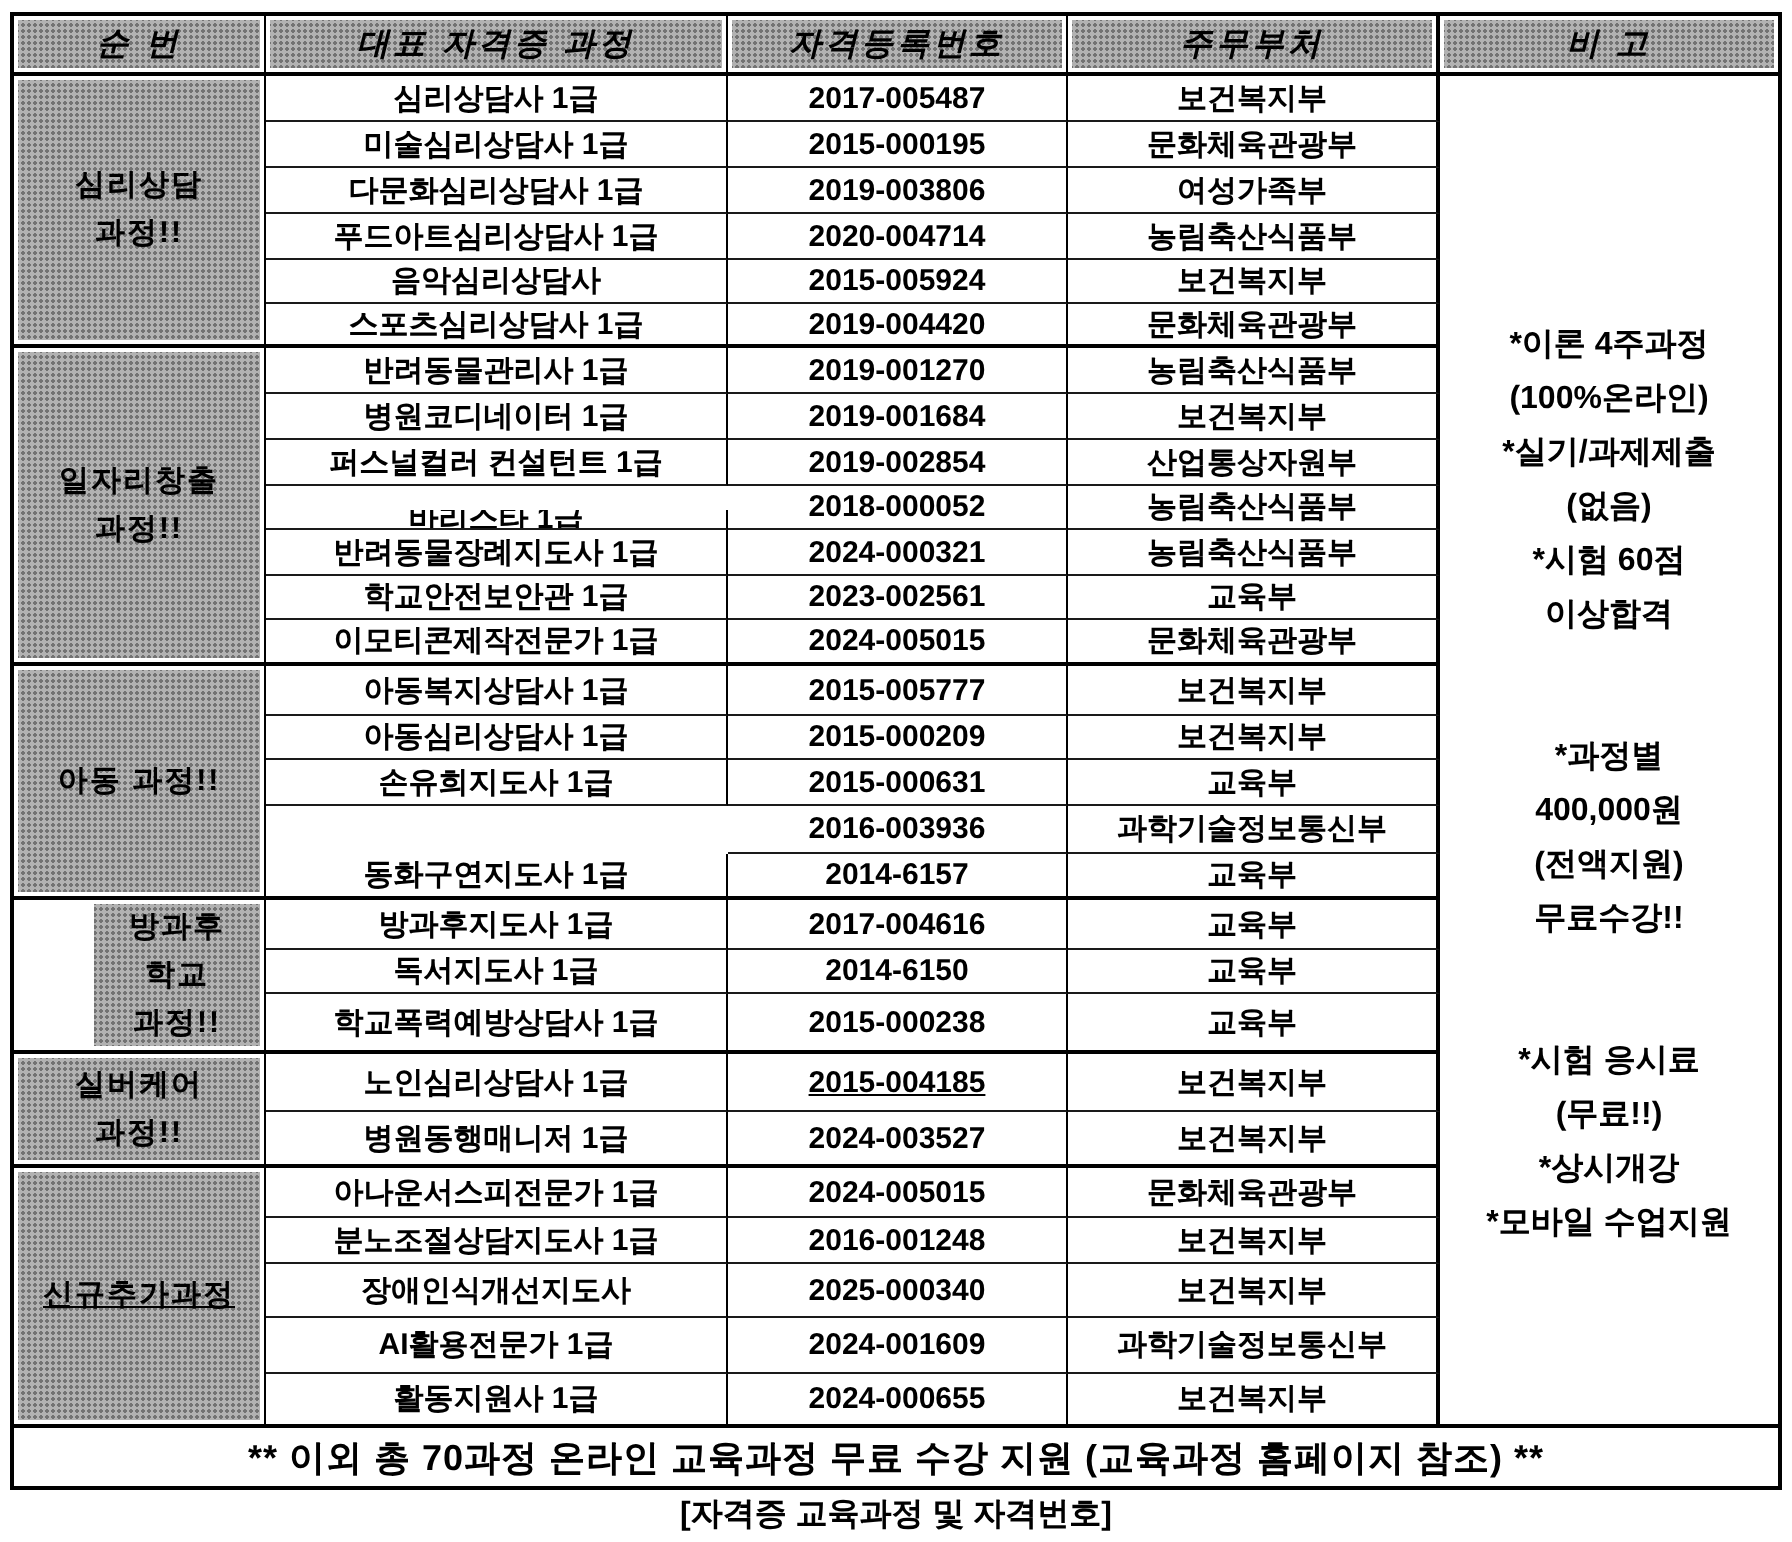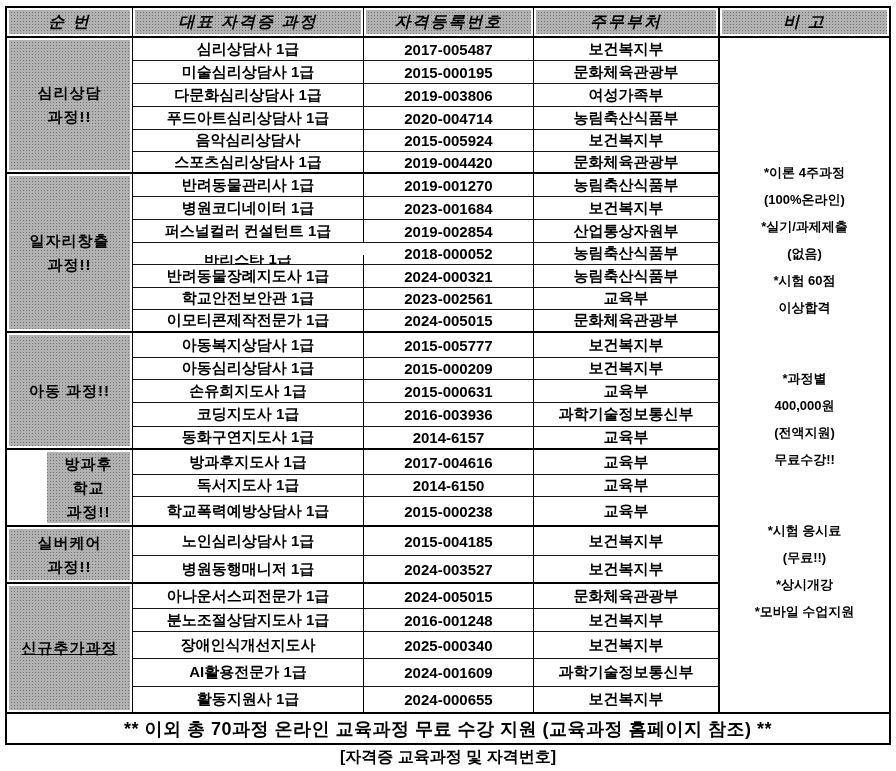--- a/index.html
+++ b/index.html
@@ -43,21 +43,21 @@
   }
   .gend{border-bottom:2px solid #000;}
   .group-label{flex-direction:column;line-height:24px;letter-spacing:1px;}
   .remarks{
     flex-direction:column;justify-content:flex-start;
     padding-top:125px;
     border-bottom:2px solid #000;
     line-height:20px;
   }
   .rblock{display:flex;flex-direction:column;margin-bottom:44px;}
-  .rline{margin-bottom:7px;font-size:13px;font-weight:bold;text-align:center;}
+  .rline{margin-bottom:7px;font-size:16px;font-weight:bold;text-align:center;}
   .banner{
     grid-column:1 / span 5;
     border-right:none;border-bottom:none;
     font-size:18px;letter-spacing:0.5px;
   }
   .caption{
     position:absolute;left:0;right:0;top:747px;
     text-align:center;font-weight:bold;font-size:16px;
   }
 </style>
@@ -94,21 +94,21 @@
       <div class="cell c3 gend" style="grid-area: 7 / 3;">2019-004420</div>
       <div class="cell c4 gend" style="grid-area: 7 / 4;">문화체육관광부</div>
       <div class="cell gray group-label gend c1" style="grid-area: 8 / 1 / span 7;">
         <span>일자리창출</span>
         <span>과정!!</span>
       </div>
       <div class="cell c2" style="grid-area: 8 / 2;">반려동물관리사 1급</div>
       <div class="cell c3" style="grid-area: 8 / 3;">2019-001270</div>
       <div class="cell c4" style="grid-area: 8 / 4;">농림축산식품부</div>
       <div class="cell c2" style="grid-area: 9 / 2;">병원코디네이터 1급</div>
-      <div class="cell c3" style="grid-area: 9 / 3;">2023-001684</div>
+      <div class="cell c3" style="grid-area: 9 / 3;">2019-001684</div>
       <div class="cell c4" style="grid-area: 9 / 4;">보건복지부</div>
       <div class="cell c2" style="grid-area: 10 / 2;">퍼스널컬러 컨설턴트 1급</div>
       <div class="cell c3" style="grid-area: 10 / 3;">2019-002854</div>
       <div class="cell c4" style="grid-area: 10 / 4;">산업통상자원부</div>
       <div class="cell c2" style="grid-area: 11 / 2; margin-top: 12px;">바리스타 1급</div>
       <div class="cell c3" style="grid-area: 11 / 3;">2018-000052</div>
       <div class="cell c4" style="grid-area: 11 / 4;">농림축산식품부</div>
       <div class="cell c2" style="grid-area: 12 / 2;">반려동물장례지도사 1급</div>
       <div class="cell c3" style="grid-area: 12 / 3;">2024-000321</div>
       <div class="cell c4" style="grid-area: 12 / 4;">농림축산식품부</div>
@@ -123,21 +123,20 @@
       </div>
       <div class="cell c2" style="grid-area: 15 / 2;">아동복지상담사 1급</div>
       <div class="cell c3" style="grid-area: 15 / 3;">2015-005777</div>
       <div class="cell c4" style="grid-area: 15 / 4;">보건복지부</div>
       <div class="cell c2" style="grid-area: 16 / 2;">아동심리상담사 1급</div>
       <div class="cell c3" style="grid-area: 16 / 3;">2015-000209</div>
       <div class="cell c4" style="grid-area: 16 / 4;">보건복지부</div>
       <div class="cell c2" style="grid-area: 17 / 2;">손유희지도사 1급</div>
       <div class="cell c3" style="grid-area: 17 / 3;">2015-000631</div>
       <div class="cell c4" style="grid-area: 17 / 4;">교육부</div>
-      <div class="cell c2" style="grid-area: 18 / 2;">코딩지도사 1급</div>
       <div class="cell c3" style="grid-area: 18 / 3;">2016-003936</div>
       <div class="cell c4" style="grid-area: 18 / 4;">과학기술정보통신부</div>
       <div class="cell c2 gend" style="grid-area: 19 / 2;">동화구연지도사 1급</div>
       <div class="cell c3 gend" style="grid-area: 19 / 3;">2014-6157</div>
       <div class="cell c4 gend" style="grid-area: 19 / 4;">교육부</div>
       <div class="cell gray group-label gend c1" style="grid-area: 20 / 1 / span 3; padding-left: 40px;">
         <span>방과후</span>
         <span>학교</span>
         <span>과정!!</span>
       </div>
@@ -148,21 +147,21 @@
       <div class="cell c3" style="grid-area: 21 / 3;">2014-6150</div>
       <div class="cell c4" style="grid-area: 21 / 4;">교육부</div>
       <div class="cell c2 gend" style="grid-area: 22 / 2;">학교폭력예방상담사 1급</div>
       <div class="cell c3 gend" style="grid-area: 22 / 3;">2015-000238</div>
       <div class="cell c4 gend" style="grid-area: 22 / 4;">교육부</div>
       <div class="cell gray group-label gend c1" style="grid-area: 23 / 1 / span 2;">
         <span>실버케어</span>
         <span>과정!!</span>
       </div>
       <div class="cell c2" style="grid-area: 23 / 2;">노인심리상담사 1급</div>
-      <div class="cell c3" style="grid-area: 23 / 3;">2015-004185</div>
+      <div class="cell c3" style="grid-area: 23 / 3; text-decoration: underline;">2015-004185</div>
       <div class="cell c4" style="grid-area: 23 / 4;">보건복지부</div>
       <div class="cell c2 gend" style="grid-area: 24 / 2;">병원동행매니저 1급</div>
       <div class="cell c3 gend" style="grid-area: 24 / 3;">2024-003527</div>
       <div class="cell c4 gend" style="grid-area: 24 / 4;">보건복지부</div>
       <div class="cell gray group-label gend c1" style="grid-area: 25 / 1 / span 5; text-decoration: underline;">
         <span>신규추가과정</span>
       </div>
       <div class="cell c2" style="grid-area: 25 / 2;">아나운서스피전문가 1급</div>
       <div class="cell c3" style="grid-area: 25 / 3;">2024-005015</div>
       <div class="cell c4" style="grid-area: 25 / 4;">문화체육관광부</div>

